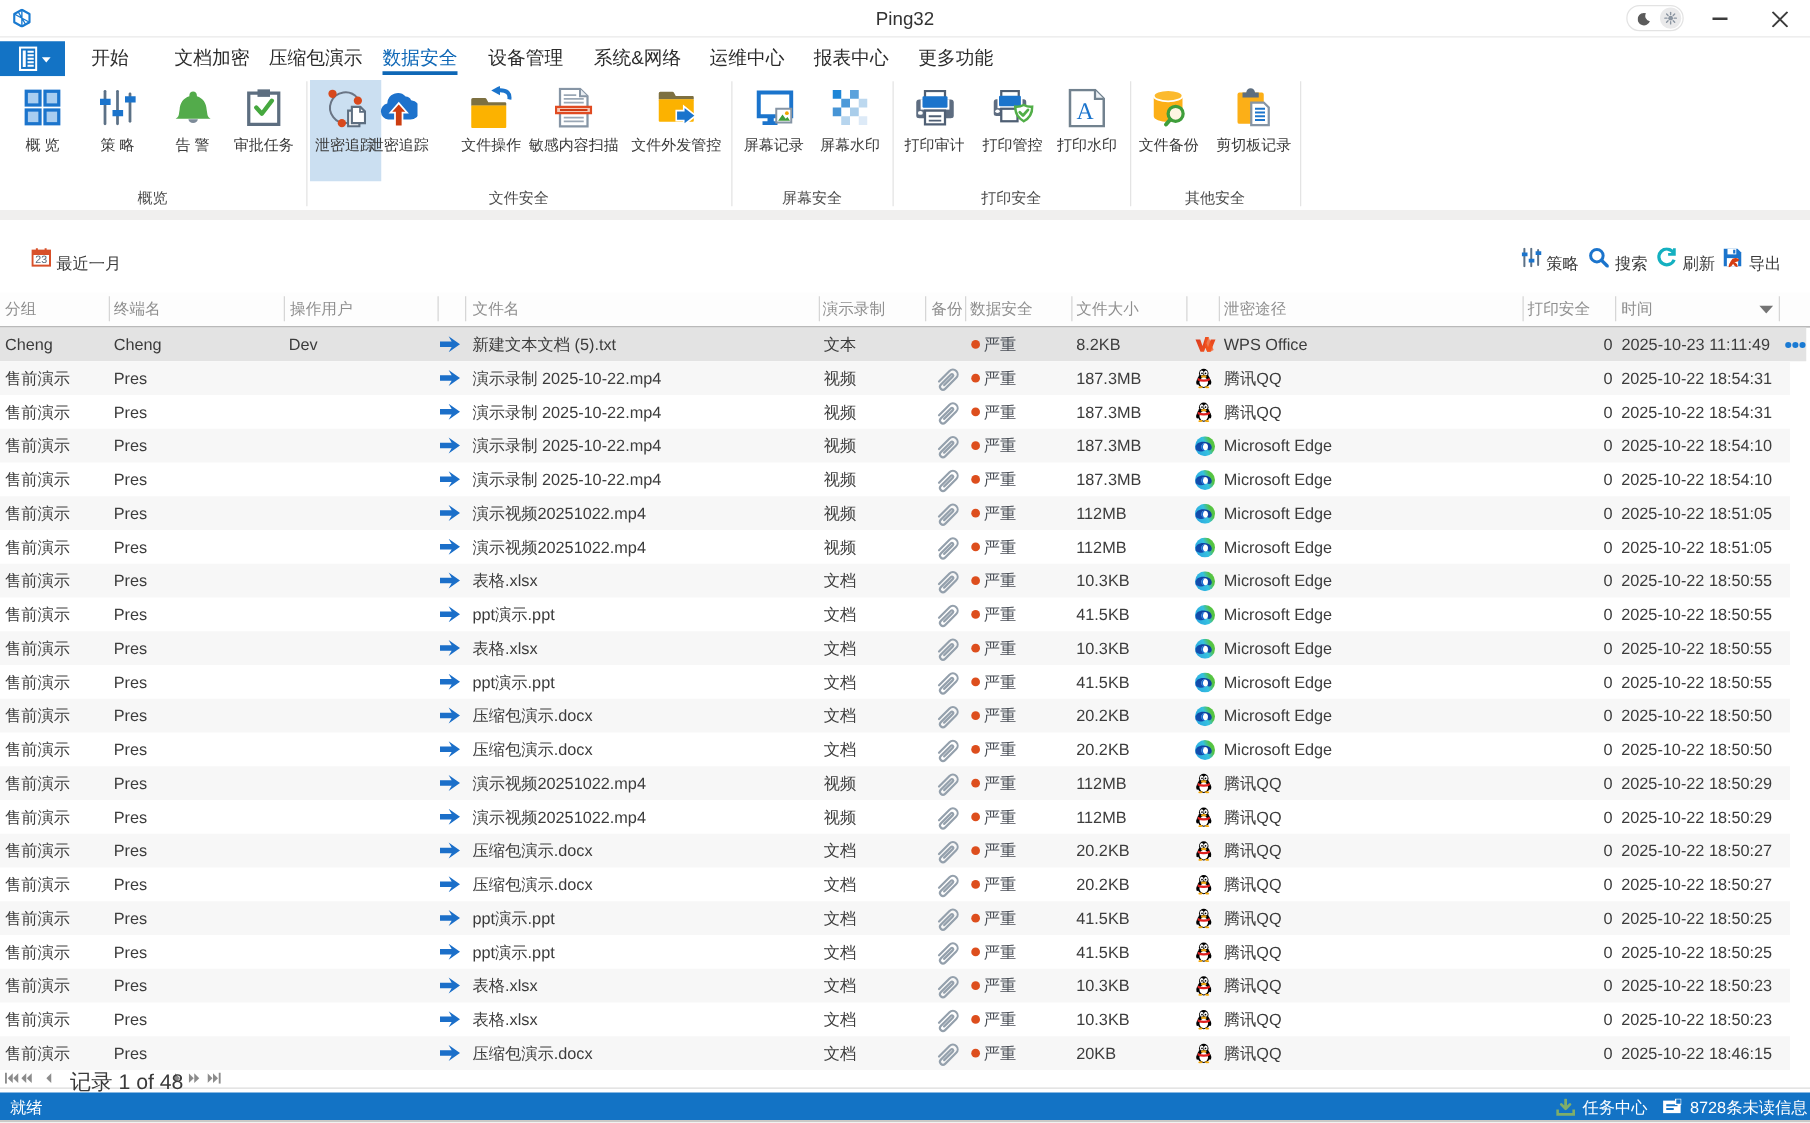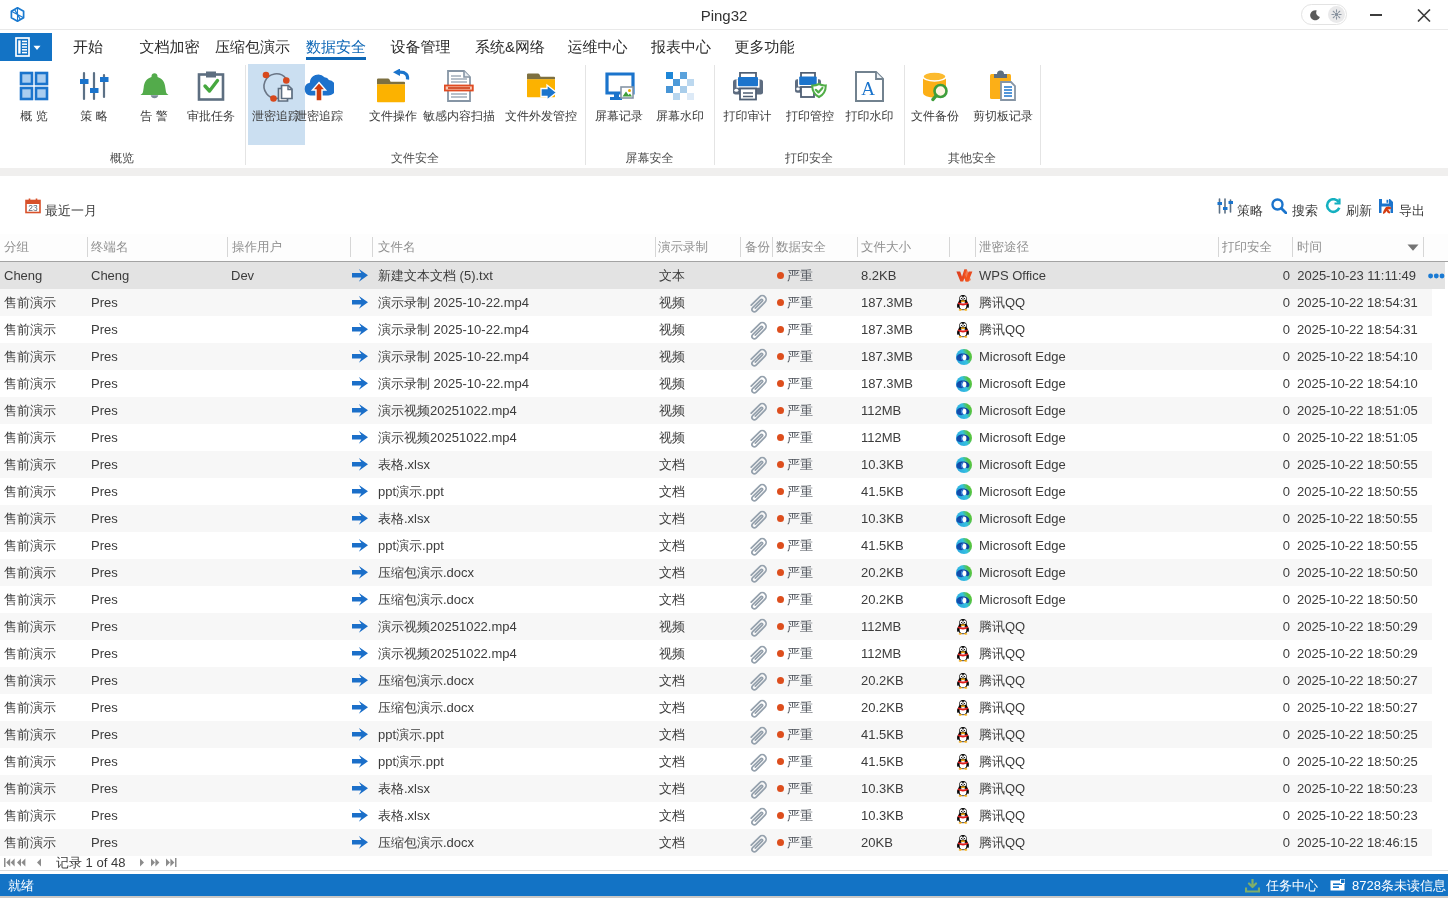--- a/index.html
+++ b/index.html
@@ -1338,21 +1338,21 @@
       <path d="M4.4 0.6 L8.4 4.5 L4.4 8.4 Z" fill="#8c8c8c"></path>
     </svg>
   </span>
 <span class="abs" style="left:166px;top:858px">
     <svg width="12" height="9" viewBox="0 0 12 9" style="display:block">
       <path d="M0 0.6 L4 4.5 L0 8.4 Z" fill="#8c8c8c"></path>
       <path d="M4.4 0.6 L8.4 4.5 L4.4 8.4 Z" fill="#8c8c8c"></path>
       <rect x="9.0" y="0" width="1.5" height="9" fill="#8c8c8c"></rect>
     </svg>
   </span>
-<span class="abs" style="left:56px;top:854px;font-size:13px;color:#3a3a3a">记录 1 of 48</span>
+<span class="abs" style="left:56px;top:854px;font-size:17px;color:#3a3a3a">记录 1 of 48</span>
 <div class="abs statusbar">
     <span class="abs" style="left:8px;top:0;line-height:23px">就绪</span>
 <span class="abs" style="left:1245px;top:5px">
       <svg width="15" height="14" viewBox="0 0 15 14" style="display:block">
         <path d="M7.5 0.5 v7 M4 4.5 l3.5 3.5 l3.5 -3.5" fill="none" stroke="#7fae6a" stroke-width="2.2" stroke-linecap="round" stroke-linejoin="round"></path>
         <path d="M1 8.5 v4 h13 v-4" fill="none" stroke="#7fae6a" stroke-width="2.2"></path>
       </svg>
     </span>
     <span class="abs" style="left:1266px;top:0;line-height:23px">任务中心</span>
 <span class="abs" style="left:1330px;top:5px">

